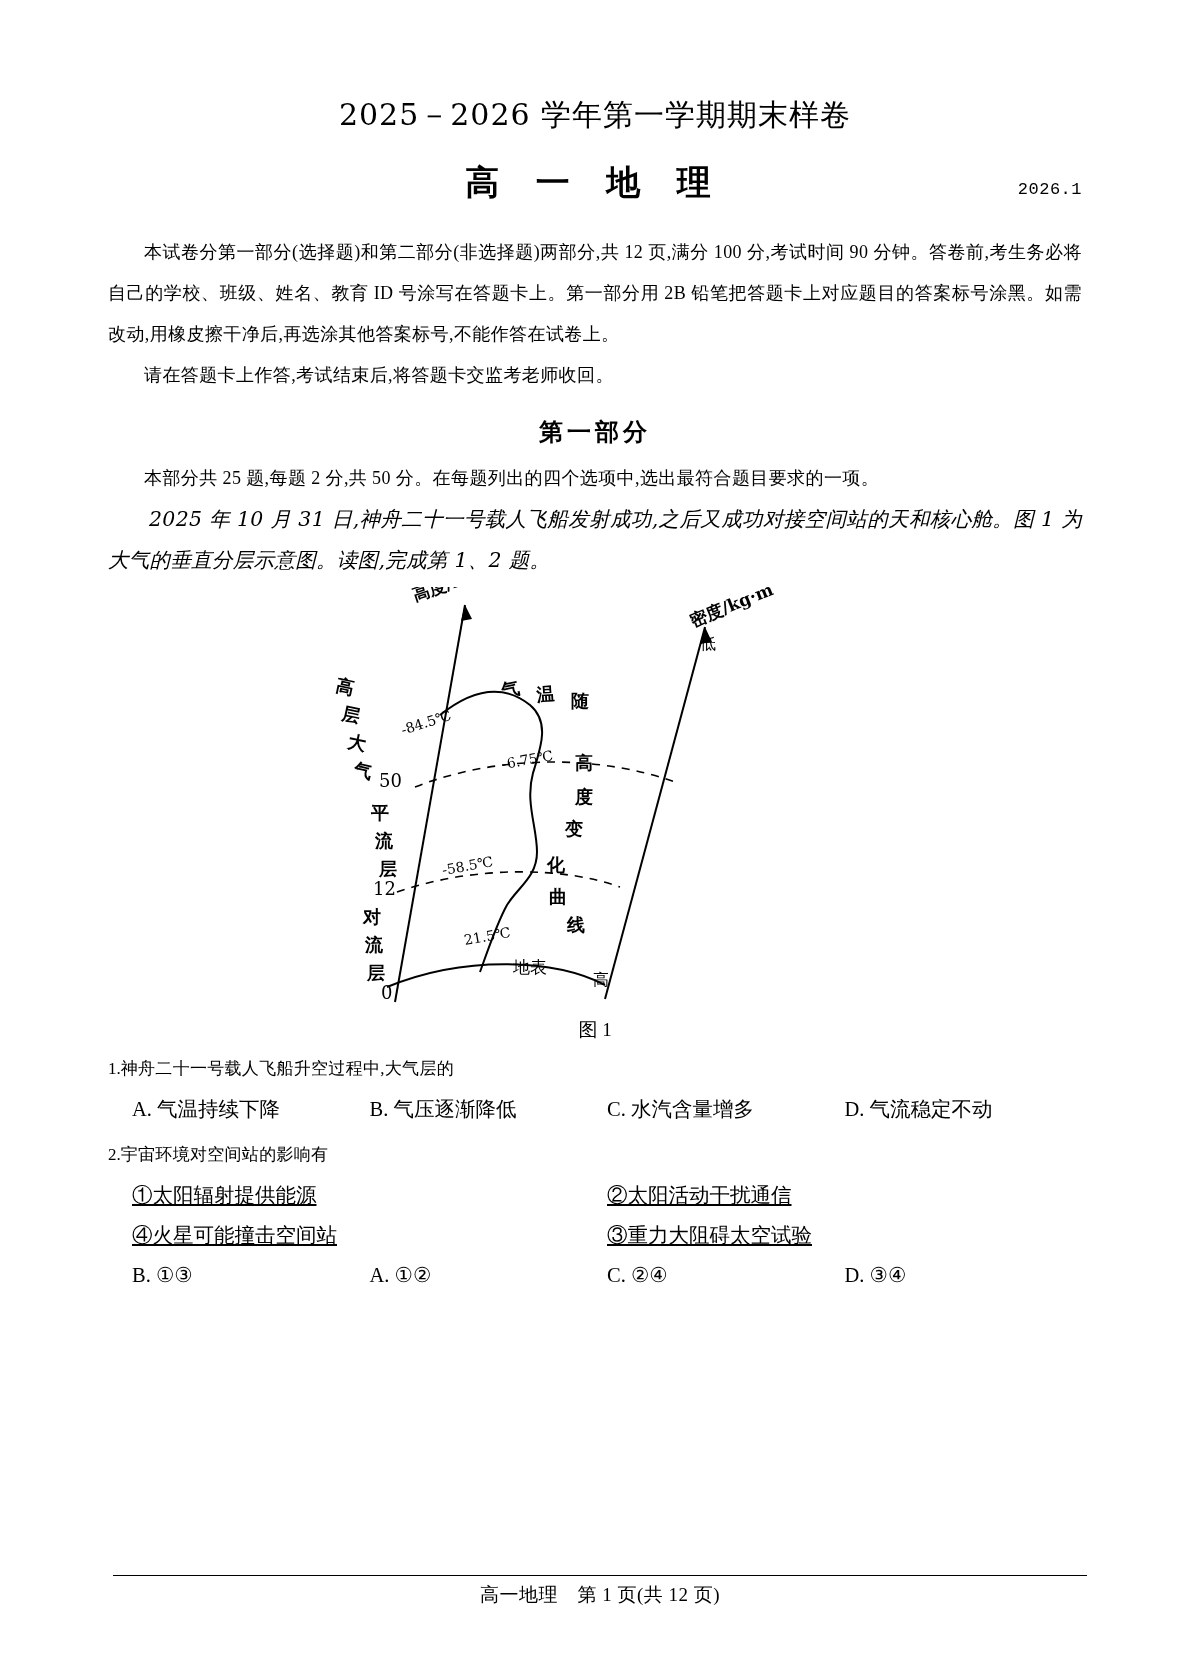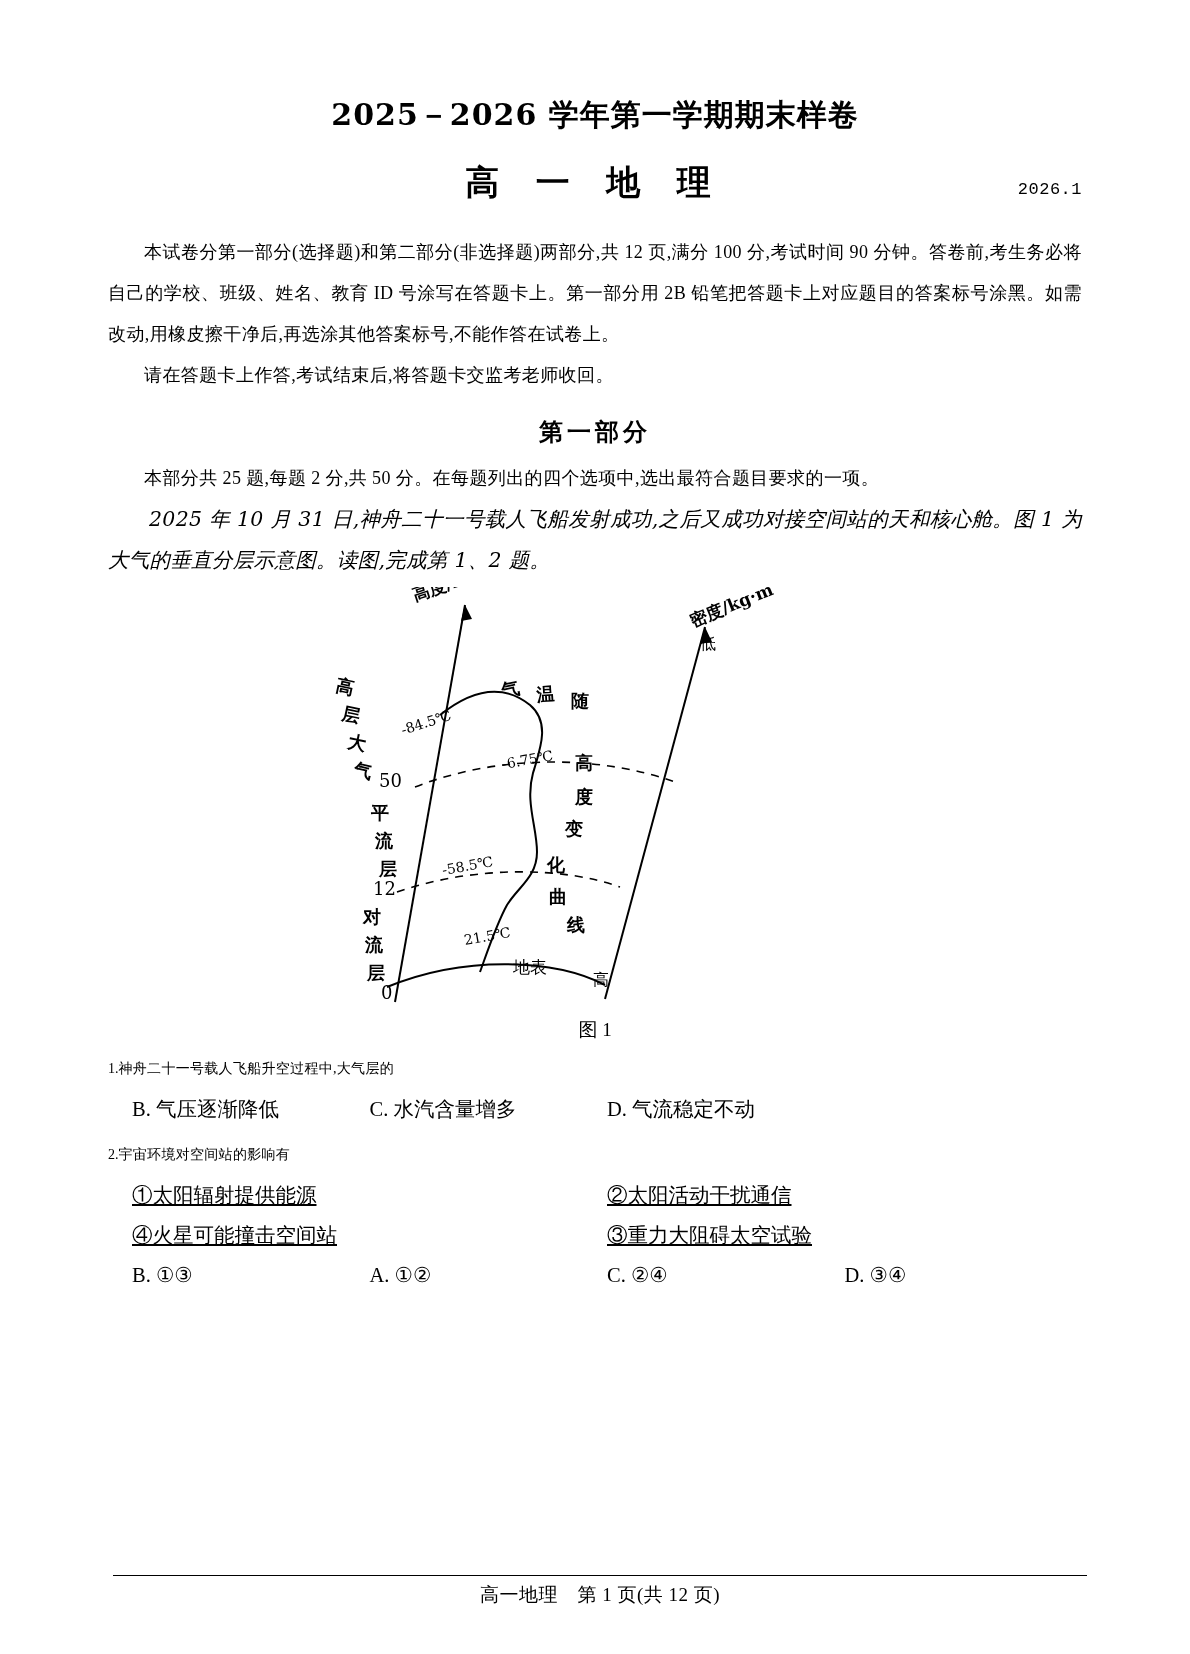--- a/index.html
+++ b/index.html
@@ -17,21 +17,21 @@
   .page {
     position: relative;
     width: 1190px;
     height: 1654px;
     box-sizing: border-box;
     padding: 95px 108px 0 108px;
   }
   .doc-title {
     text-align: center;
     font-size: 30px;
-    font-weight: bold;
+    font-weight: normal;
     letter-spacing: 1px;
     margin: 0 0 24px 0;
     font-family: "DejaVu Serif", "Liberation Serif", serif;
   }
   .subject-row {
     position: relative;
     text-align: center;
     margin-bottom: 26px;
   }
   .subject {
@@ -77,21 +77,21 @@
   .fig-wrap {
     margin: 6px 0 0 0;
     text-align: center;
   }
   .fig-caption {
     text-align: center;
     font-size: 19px;
     margin-top: -4px;
   }
   .q {
-    font-size: 14px;
+    font-size: 17px;
     line-height: 40px;
     margin: 6px 0 0 0;
   }
   .q-text { letter-spacing: 0.3px; }
   .opts-row {
     display: flex;
     font-size: 20.5px;
     line-height: 40px;
     padding-left: 24px;
   }
@@ -192,20 +192,21 @@
 
       <text x="238" y="386" font-size="17">地表</text>
     </svg>
     <div class="fig-caption">图 1</div>
   </div>
 
   <div class="q">
     <span>1.</span><span class="q-text">神舟二十一号载人飞船升空过程中,大气层的</span>
   </div>
   <div class="opts-row four">
+    <div>A. 气温持续下降</div>
     <div>B. 气压逐渐降低</div>
     <div>C. 水汽含量增多</div>
     <div>D. 气流稳定不动</div>
   </div>
 
   <div class="q">
     <span>2.</span><span class="q-text">宇宙环境对空间站的影响有</span>
   </div>
   <div class="opts-row two indent">
     <div>①太阳辐射提供能源</div>

